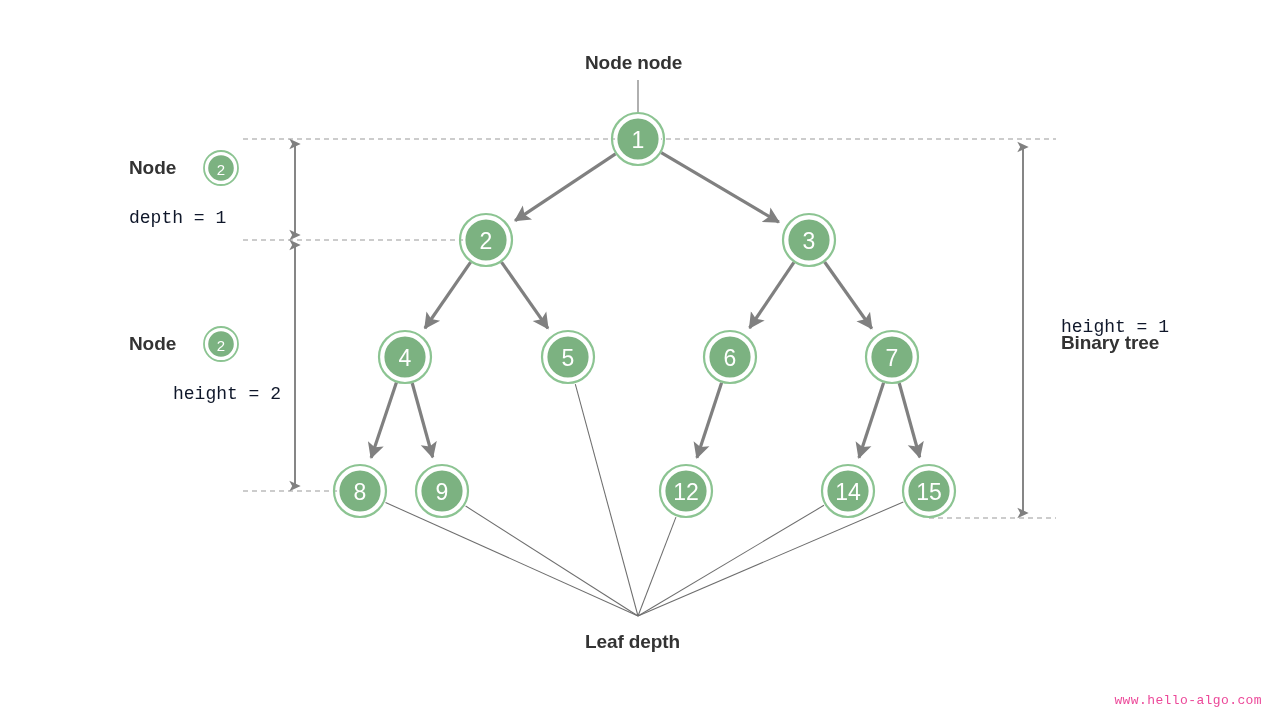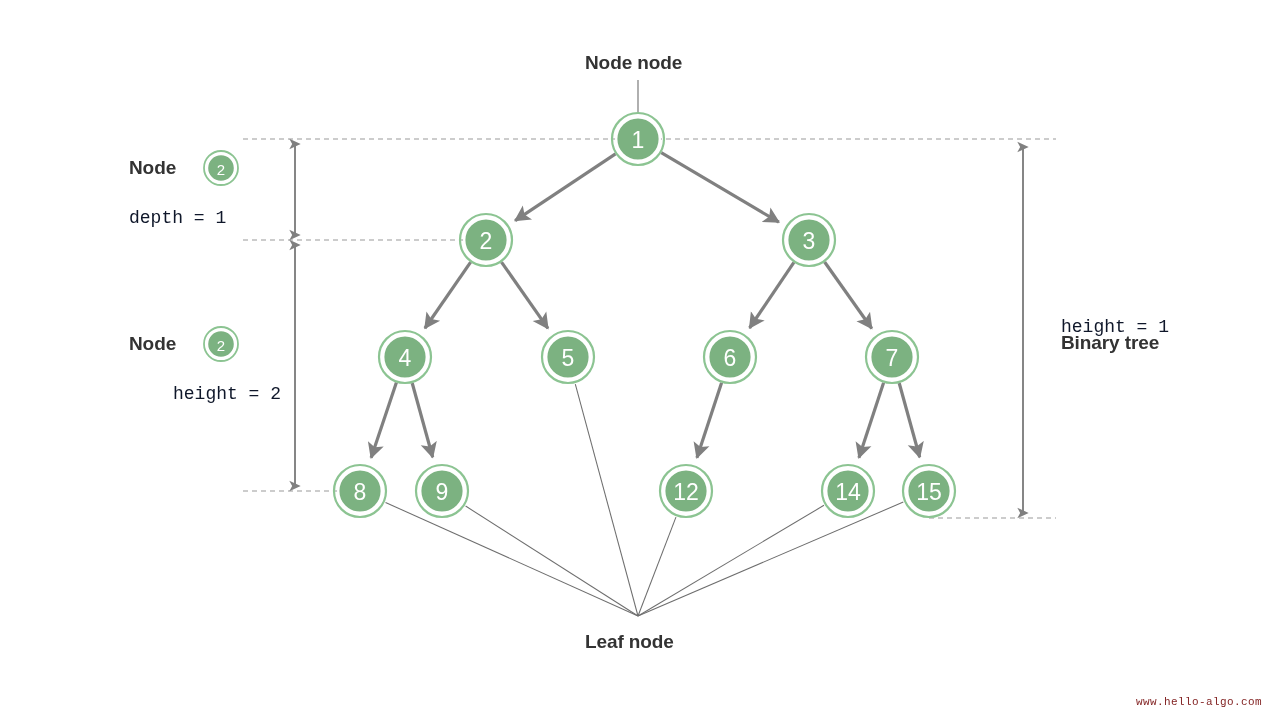--- a/index.html
+++ b/index.html
@@ -56,22 +56,22 @@
     font-size: 18px;
     font-weight: 400;
     color: #0f172a;
     white-space: nowrap;
   }
   #watermark {
     position: absolute;
     right: 18px;
     bottom: 12px;
     font-family: "Liberation Mono", monospace;
-    font-size: 11px;
-    color: #7f1d1d;
+    font-size: 13px;
+    color: #ec4899;
     letter-spacing: 0.4px;
     white-space: nowrap;
   }
   #label-root {
     left: 585px;
     top: 52px;
   }
   #label-leaf {
     left: 585px;
     top: 631px;
@@ -225,21 +225,21 @@
         <g>
           <circle cx="221" cy="344" r="17" fill="none" stroke="#8cc492" stroke-width="1.8"></circle>
           <circle cx="221" cy="344" r="13.8" fill="#7cb281" stroke="#ffffff" stroke-width="2"></circle>
           <text x="221" y="345" class="badge-label">2</text>
         </g>
       </g>
   </svg>
 
   <div class="anno-title" id="label-root">Node node</div>
 
-  <div class="anno-title" id="label-leaf">Leaf node</div>
+  <div class="anno-title" id="label-leaf">Leaf depth</div>
 
   <div class="anno-title" id="label-node-depth">Node</div>
   <div class="anno-mono" id="text-depth">depth = 1</div>
 
   <div class="anno-title" id="label-node-height">Node</div>
   <div class="anno-mono" id="text-height">height = 2</div>
 
   <div class="anno-title" id="label-tree">Binary tree</div>
   <div class="anno-mono" id="text-tree-height">height = 1</div>
 

